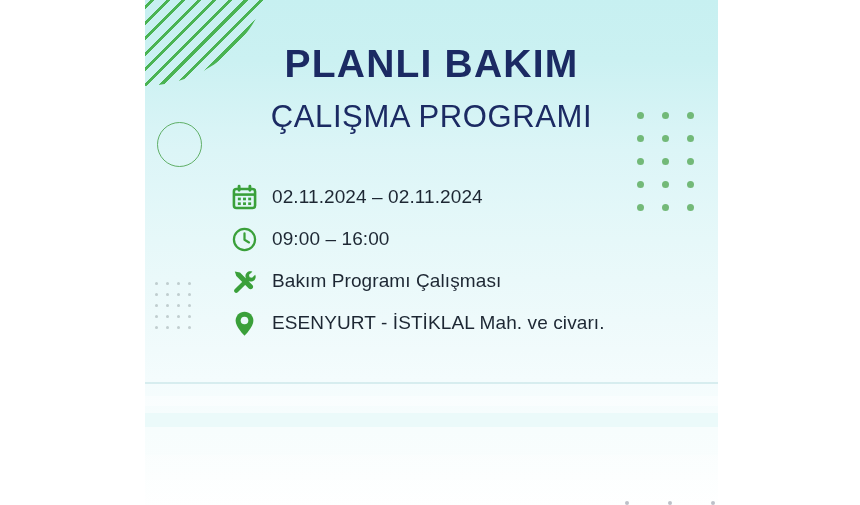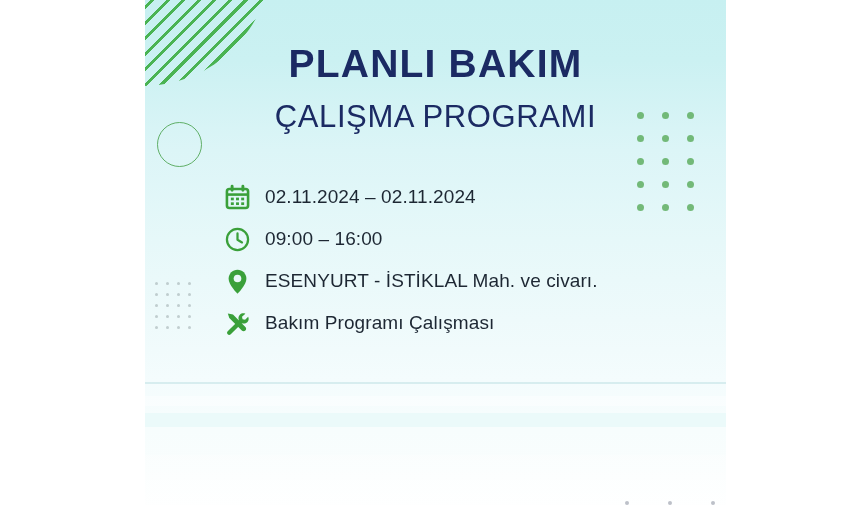--- a/index.html
+++ b/index.html
@@ -33,21 +33,20 @@
     background:
       linear-gradient(to bottom,
         #c7f0f1 0px,
         #cbf1f2 60px,
         #dcf5f7 150px,
         #e6f8f9 240px,
         #eefafb 320px,
         #f4fcfd 380px,
         #f7fdfd 430px,
         #fbfefe 505px);
-    padding-left: 8px;
   }
 
   
   .band {
     position: absolute;
     left: 0;
     width: 100%;
     pointer-events: none;
   }
   .band-a { top: 382px; height: 2px; background: rgba(168,214,216,.38); }
@@ -124,21 +123,21 @@
     font-size: 31px;
     font-weight: normal;
     letter-spacing: .6px;
     line-height: 1.2;
     margin-top: 14px;
   }
 
   
   #info {
     position: absolute;
-    left: 76px;
+    left: 83px;
     top: 176px;
     width: 480px;
   }
   .info-row {
     display: flex;
     align-items: center;
     height: 42px;
     margin-bottom: 0px;
   }
   .info-icon {
@@ -261,37 +260,37 @@
             <circle cx="12" cy="12" r="9.4" stroke="#3aa03a" stroke-width="2"></circle>
             <path d="M12 6.6V12.2L16 14.6" stroke="#3aa03a" stroke-width="2" stroke-linecap="round" stroke-linejoin="round"></path>
           </svg>
         </span>
         <span class="info-text">09:00 – 16:00</span>
       </div>
 
       <div class="info-row">
         <span class="info-icon">
           <svg width="27" height="27" viewBox="0 0 24 24" fill="none">
+            <path d="M3.4 3.2L8.0 3.9L19.0 15.0C19.9 15.9 19.9 17.3 19.0 18.2C18.1 19.1 16.7 19.1 15.8 18.2L4.7 7.2L3.4 3.2Z" fill="#3aa03a"></path>
+            <path d="M20.6 3.4C19.0 2.6 17.0 2.9 15.7 4.2C14.4 5.5 14.1 7.4 14.8 9.0L4.9 18.9C4.1 19.7 4.1 20.9 4.9 21.6C5.6 22.4 6.8 22.4 7.6 21.6L17.5 11.7C19.1 12.4 21.0 12.1 22.3 10.8C23.6 9.5 23.9 7.5 23.1 5.9L20.3 8.7L18.1 8.2L17.6 6.0L20.6 3.4Z" fill="#3aa03a" transform="translate(-1.6,0)"></path>
+          </svg>
+        </span>
+        <span class="info-text">Bakım Programı Çalışması</span>
+      </div>
+
+      <div class="info-row">
+        <span class="info-icon">
+          <svg width="27" height="27" viewBox="0 0 24 24" fill="none">
             <path d="M12 1.6C7.6 1.6 4.1 5.1 4.1 9.5C4.1 15.1 12 22.8 12 22.8C12 22.8 19.9 15.1 19.9 9.5C19.9 5.1 16.4 1.6 12 1.6Z" fill="#3aa03a"></path>
             <circle cx="12" cy="9.3" r="3.4" fill="#e9f8f9"></circle>
           </svg>
         </span>
         <span class="info-text">ESENYURT - İSTİKLAL Mah. ve civarı.</span>
       </div>
 
-      <div class="info-row">
-        <span class="info-icon">
-          <svg width="27" height="27" viewBox="0 0 24 24" fill="none">
-            <path d="M3.4 3.2L8.0 3.9L19.0 15.0C19.9 15.9 19.9 17.3 19.0 18.2C18.1 19.1 16.7 19.1 15.8 18.2L4.7 7.2L3.4 3.2Z" fill="#3aa03a"></path>
-            <path d="M20.6 3.4C19.0 2.6 17.0 2.9 15.7 4.2C14.4 5.5 14.1 7.4 14.8 9.0L4.9 18.9C4.1 19.7 4.1 20.9 4.9 21.6C5.6 22.4 6.8 22.4 7.6 21.6L17.5 11.7C19.1 12.4 21.0 12.1 22.3 10.8C23.6 9.5 23.9 7.5 23.1 5.9L20.3 8.7L18.1 8.2L17.6 6.0L20.6 3.4Z" fill="#3aa03a" transform="translate(-1.6,0)"></path>
-          </svg>
-        </span>
-        <span class="info-text">Bakım Programı Çalışması</span>
-      </div>
-
     </div>
 
     <div id="bottom-mark">
       <i></i>
         <i></i>
         <i></i>
     </div>
 
   </div>
 </div>

